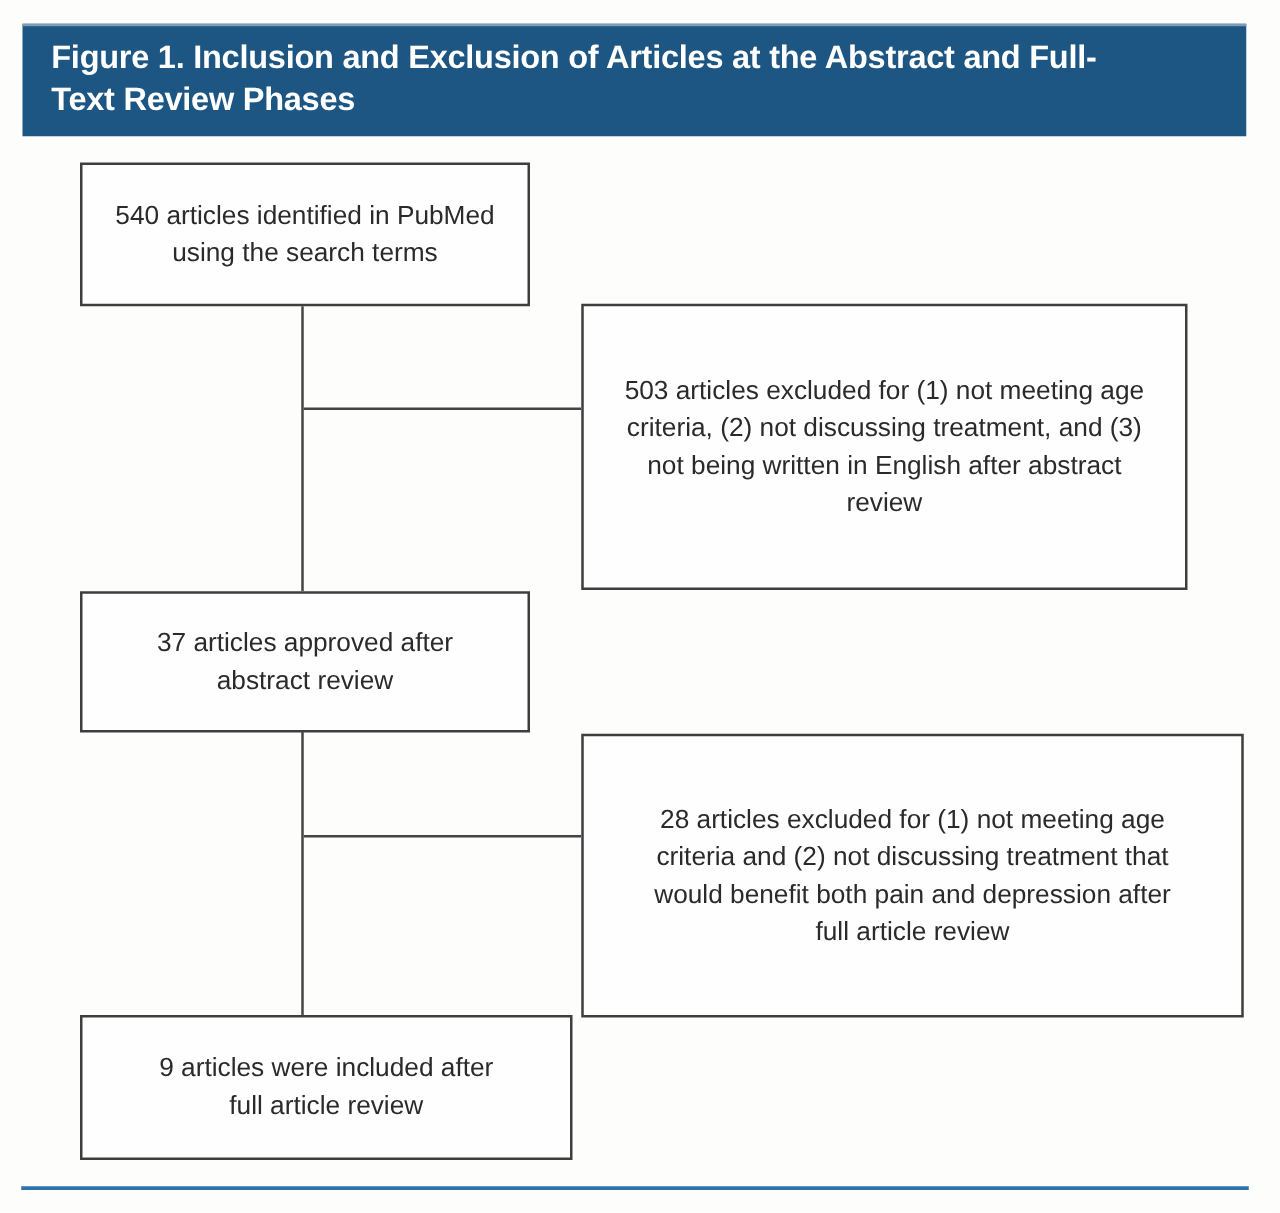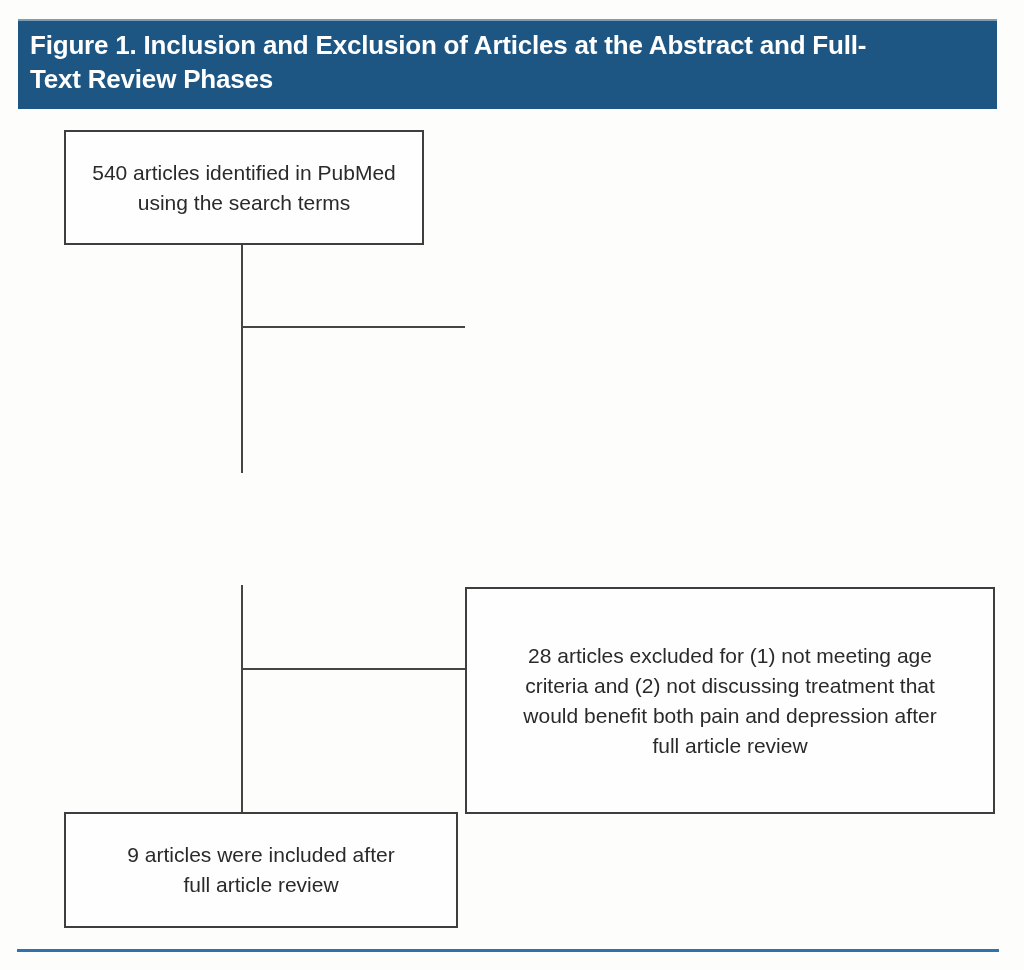--- a/index.html
+++ b/index.html
@@ -27,20 +27,21 @@
     color: #ffffff;
   }
   .title-text {
     display: block;
     padding: 7px 12px 0 12px;
     font-size: 26px;
     font-weight: 700;
     line-height: 34px;
     letter-spacing: -0.2px;
     white-space: pre-line;
+    margin-left: 11px;
   }
   .flow-box {
     position: absolute;
     box-sizing: border-box;
     background: #fefefe;
     border: 2px solid #3e3e3e;
     display: flex;
     align-items: center;
     justify-content: center;
     text-align: center;
@@ -83,21 +84,31 @@
   </div>
 
   <div class="flow-box box-identified">
     <span>540 articles identified in PubMed
 using the search terms</span>
   </div>
 
   <div class="connector conn-v1"></div>
   <div class="connector conn-h1"></div>
 
+  <div class="flow-box box-excl-abs">
+    <span>503 articles excluded for (1) not meeting age
+criteria, (2) not discussing treatment, and (3)
+not being written in English after abstract
+review</span>
+  </div>
 
+  <div class="flow-box box-approved">
+    <span>37 articles approved after
+abstract review</span>
+  </div>
 
   <div class="connector conn-v2"></div>
   <div class="connector conn-h2"></div>
 
   <div class="flow-box box-excl-full">
     <span>28 articles excluded for (1) not meeting age
 criteria and (2) not discussing treatment that
 would benefit both pain and depression after
 full article review</span>
   </div>

